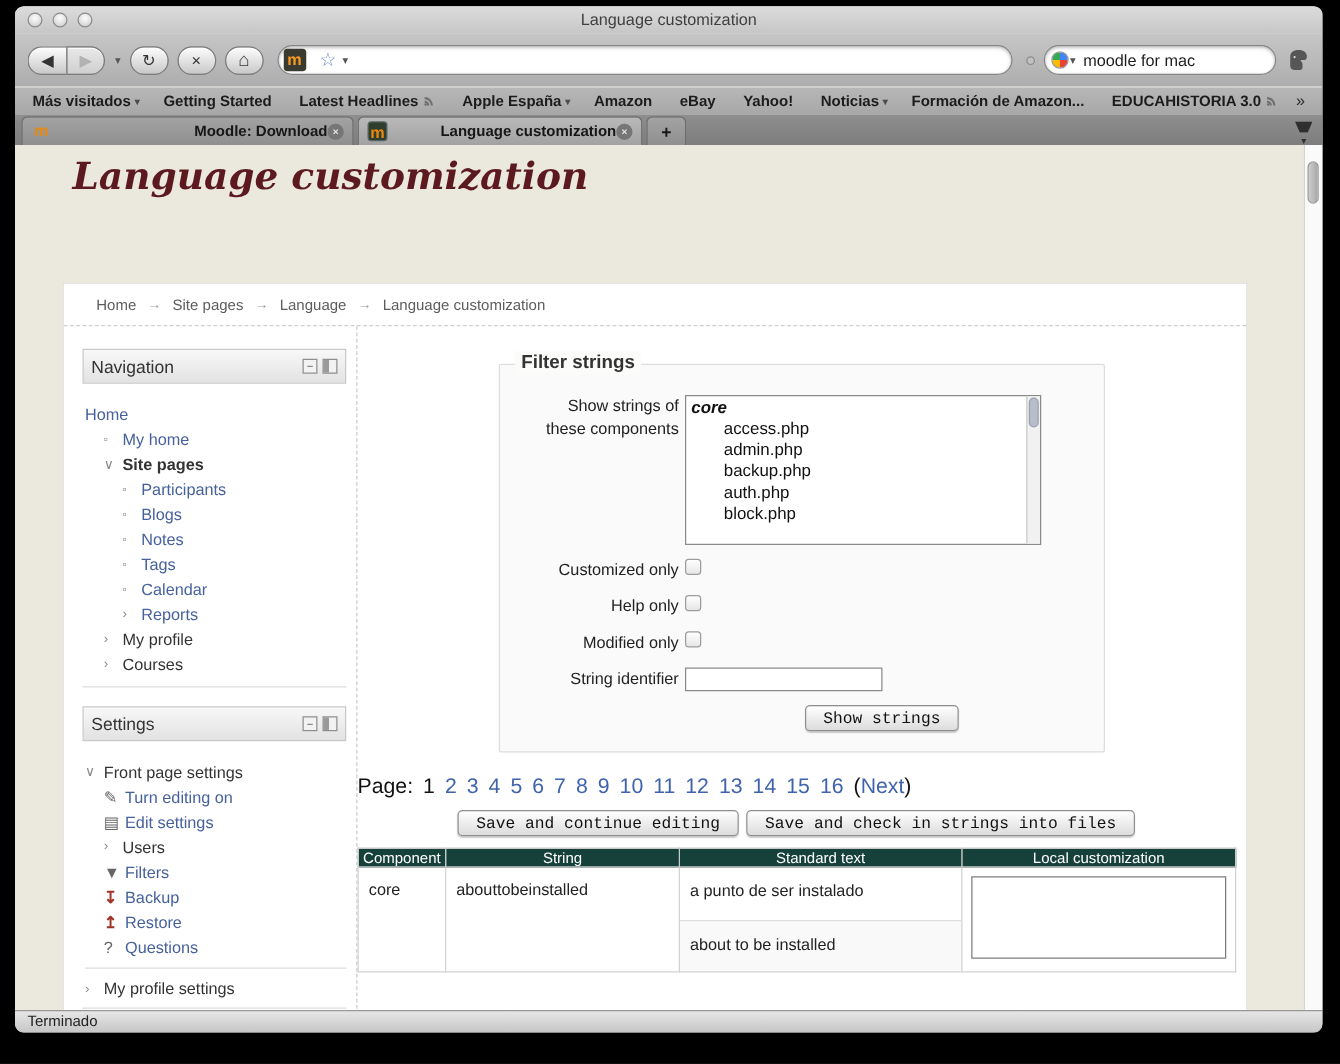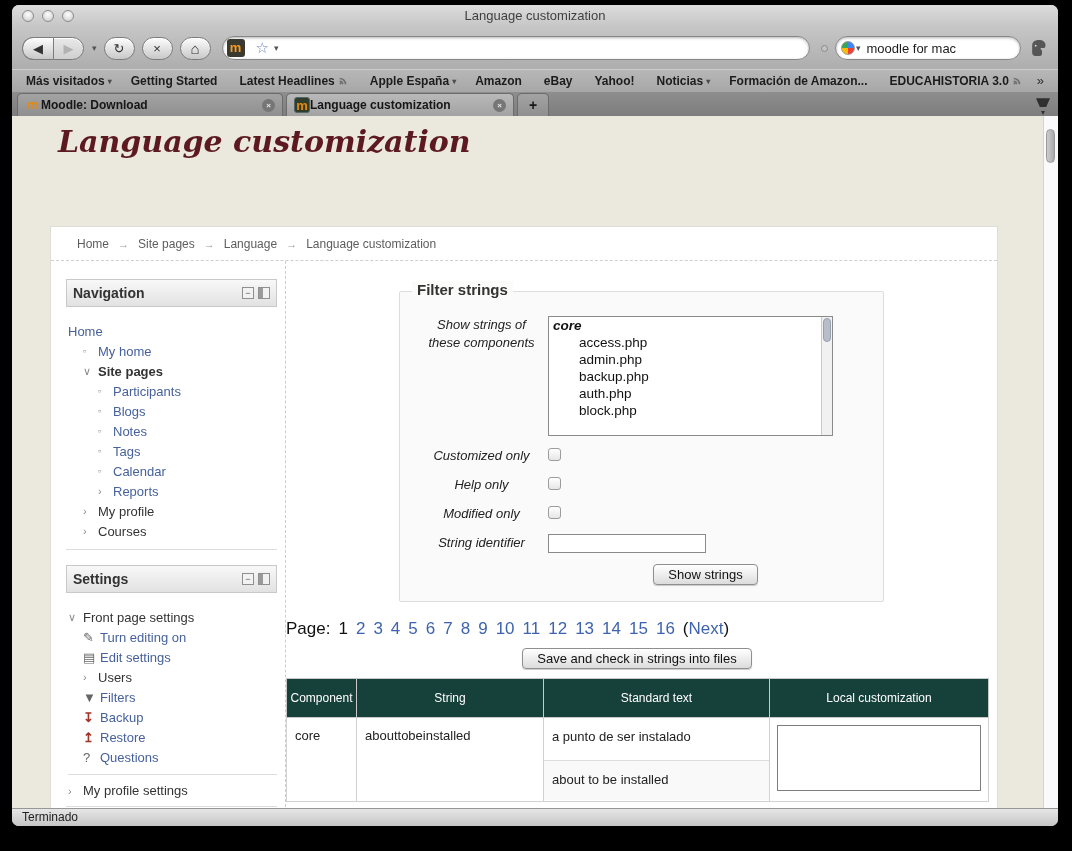--- a/index.html
+++ b/index.html
@@ -61,21 +61,21 @@
   .bm-overflow { margin-left:auto; font-size:13px; color:#2c2c2c; }
 
   .tabbar { position:absolute; left:0; top:87px; right:0; height:24px;
             background:linear-gradient(#8e8e8e,#7d7d7d);
             display:flex; align-items:flex-end; padding:0 2px; }
   .tab { height:23px; border:1px solid #6c6c6c; border-bottom:none;
          border-radius:5px 5px 0 0; display:flex; align-items:center;
          padding:0 7px; margin-left:3px; font-size:12px; font-weight:bold; color:#161616;
          background:linear-gradient(#a3a3a3,#8f8f8f); }
   .tab.active { background:linear-gradient(#b9b9b9,#a2a2a2); }
-  .tab .tlabel { flex:1; text-align:left; overflow:hidden; white-space:nowrap; }
+  .tab .tlabel { flex:1; text-align:right; overflow:hidden; white-space:nowrap; }
   .tab1 { width:266px; } .tab2 { width:228px; }
   .tfav { width:16px; height:16px; font-weight:bold; font-size:13px; line-height:15px;
           text-align:center; color:#e8890c; flex:none; }
   .tfav.boxed { background:#2e3d2c; border-radius:3px; border:1px solid #566; }
   .tclose { width:13px; height:13px; border-radius:50%; background:#767676;
             color:#e8e8e8; font-size:8px; line-height:13px; text-align:center; flex:none; }
   .tabplus { width:32px; justify-content:center; font-size:14px; font-weight:bold; }
   .tab-overflow { margin-left:auto; align-self:center; width:26px; text-align:center; }
   .tab-overflow .shape { display:inline-block; width:14px; height:9px; background:#2f2f2f;
             clip-path:polygon(0 0,100% 0,72% 100%,28% 100%); vertical-align:middle;}
@@ -100,21 +100,21 @@
                 padding-left:26px; font-size:12px; color:#5d5d5d;
                 border-bottom:1px dashed #cfcfcf; }
   .breadcrumb .sep { color:#9a9a9a; font-size:11px; }
 
   .cols { display:flex; height:calc(100% - 35px); }
   .sidebar { width:235px; flex:none; border-right:1px dashed #ccc;
              padding:18px 8px 0 15px; }
   .blockhdr { height:28px; border:1px solid #c9c9c9;
               background:linear-gradient(#f8f8f8,#e2e2e2);
               display:flex; align-items:center; padding:0 6px; }
-  .blockhdr .btitle { font-size:14px; font-weight:bold; color:#333; flex:1; }
+  .blockhdr .btitle { font-size:14px; font-weight:normal; color:#333; flex:1; }
   .hdricons { display:flex; gap:4px; }
   .hicon { width:12px; height:12px; border:1px solid #8f8f8f; background:#f2f2f2;
            font-size:9px; line-height:10px; text-align:center; color:#555; }
   .hicon.dock { background:linear-gradient(90deg,#9a9a9a 0 4px,#f2f2f2 4px); }
 
   .tree { padding:14px 0 8px 2px; font-size:13px; border-bottom:1px solid #ddd; }
   .ti { display:flex; align-items:center; min-height:20px; }
   .ti[data-ind="1"] { padding-left:15px; }
   .ti[data-ind="2"] { padding-left:30px; }
   .ti[data-div="true"] { border-top:1px solid #ddd; margin-top:7px; padding-top:8px; }
@@ -129,54 +129,54 @@
   .ti[data-typ="plain"] .lb { color:#333; }
   .navblock { margin-bottom:15px; }
 
   .main { flex:1; position:relative; }
   fieldset.filter { margin:30px 0 0 113px; width:485px; background:#fafafa;
           border:1px solid #ddd; border-radius:2px; position:relative;
           padding:24px 20px 16px 20px; }
   .legend { position:absolute; top:-11px; left:12px; background:#fbfbfa;
             padding:0 5px; font-size:15px; font-weight:bold; color:#333; }
   .frow { display:flex; margin-bottom:11px; }
-  .flabel { width:128px; flex:none; text-align:center; padding-right:5px;
-            font-size:13px; color:#222; line-height:18px;font-style:italic; }
+  .flabel { width:128px; flex:none; text-align:right; padding-right:5px;
+            font-size:13px; color:#222; line-height:18px; }
   .fctrl { flex:1; }
   .listbox { width:285px; height:120px; background:#fff; border:1px solid #8a8a8a;
              position:relative; overflow:hidden; font-size:13.5px; line-height:17px; }
   .lrow { padding:0 14px 0 4px; white-space:nowrap; color:#111; }
   .lrow[data-kind="group"] { font-weight:bold; font-style:italic; }
   .lrow[data-kind="option"] { padding-left:30px; }
   .lrow[data-sel="true"] { background:#c9c9c9; }
   .lscroll { position:absolute; right:0; top:0; bottom:0; width:11px;
              background:#f1f1f1; border-left:1px solid #c9c9c9; }
   .lthumb { position:absolute; top:1px; left:1px; width:8px; height:24px;
             border-radius:4px; background:#b7bdc9; border:1px solid #98a0ae; }
   .cb { width:13px; height:13px; border:1px solid #9c9c9c; border-radius:3px;
         background:linear-gradient(#fff,#e6e6e6); display:inline-block; }
   .tin { width:158px; height:19px; border:1px solid #8a8a8a; font-size:13px;
          padding:0 3px; background:#fff; font-family:"Liberation Sans",sans-serif; }
   .fsubmit { display:flex; justify-content:center; padding-left:128px; margin-top:6px; }
   .macbtn { border:1px solid #8f8f8f; border-radius:4px; padding:2px 14px;
             background:linear-gradient(#fff,#dcdcdc); font-size:13px; color:#111;
-            box-shadow:0 1px 1px rgba(0,0,0,.2); font-family:Liberation Sans, sans-serif; }
+            box-shadow:0 1px 1px rgba(0,0,0,.2); font-family:Liberation Mono, monospace; }
 
   .paging { margin-top:17px; font-size:17px; color:#111; display:flex; gap:8px;
             align-items:baseline; }
   .paging .pg[data-typ="link"] { color:#3f63ae; }
   .paging .pnext { color:#3f63ae; }
   .actions { width:702px; display:flex; justify-content:center; gap:6px; margin-top:9px; }
 
   table.strings { margin-top:9px; border-collapse:collapse; width:702px;
                   font-size:13px; color:#222; table-layout:fixed; }
   .strings col.c1{width:70px} .strings col.c2{width:187px}
   .strings col.c3{width:226px} .strings col.c4{width:219px}
   .strings th { background:#16413b; color:#fff; font-weight:normal; font-size:12px;
-                padding:12px 2px; border:1px solid #c9c9c9; text-align:center; }
+                padding:0 2px; border:1px solid #c9c9c9; text-align:center; }
   .strings td { border:1px solid #d2d2d2; vertical-align:top; padding:10px 8px; }
   .strings td.std { padding:0; }
   .std .sub { padding:11px 8px; height:42px; }
   .std .sub + .sub { border-top:1px solid #ddd; background:#f9f9f9; height:40px; }
   .strings td.loc { padding:7px; }
   .loc textarea { width:204px; height:66px; border:1px solid #7e7e7e; resize:none;
                   font-family:"Liberation Sans",sans-serif; font-size:13px; }
 
   .statusbar { position:absolute; left:0; right:0; bottom:0; height:18px;
                background:linear-gradient(#e6e6e6,#c6c6c6); border-top:1px solid #979797;
@@ -573,20 +573,21 @@
 
                 <span class="pg" data-typ="link">16</span>
 
             </span>
             <span>
               <span>(</span><span class="pnext">Next</span><span>)</span>
             </span>
           </div>
 
           <div class="actions">
+            <button class="macbtn">Save and continue editing</button>
             <button class="macbtn">Save and check in strings into files</button>
           </div>
 
           <table class="strings">
             <colgroup>
                 <col class="c1">
                 <col class="c2">
                 <col class="c3">
                 <col class="c4">
               </colgroup>

